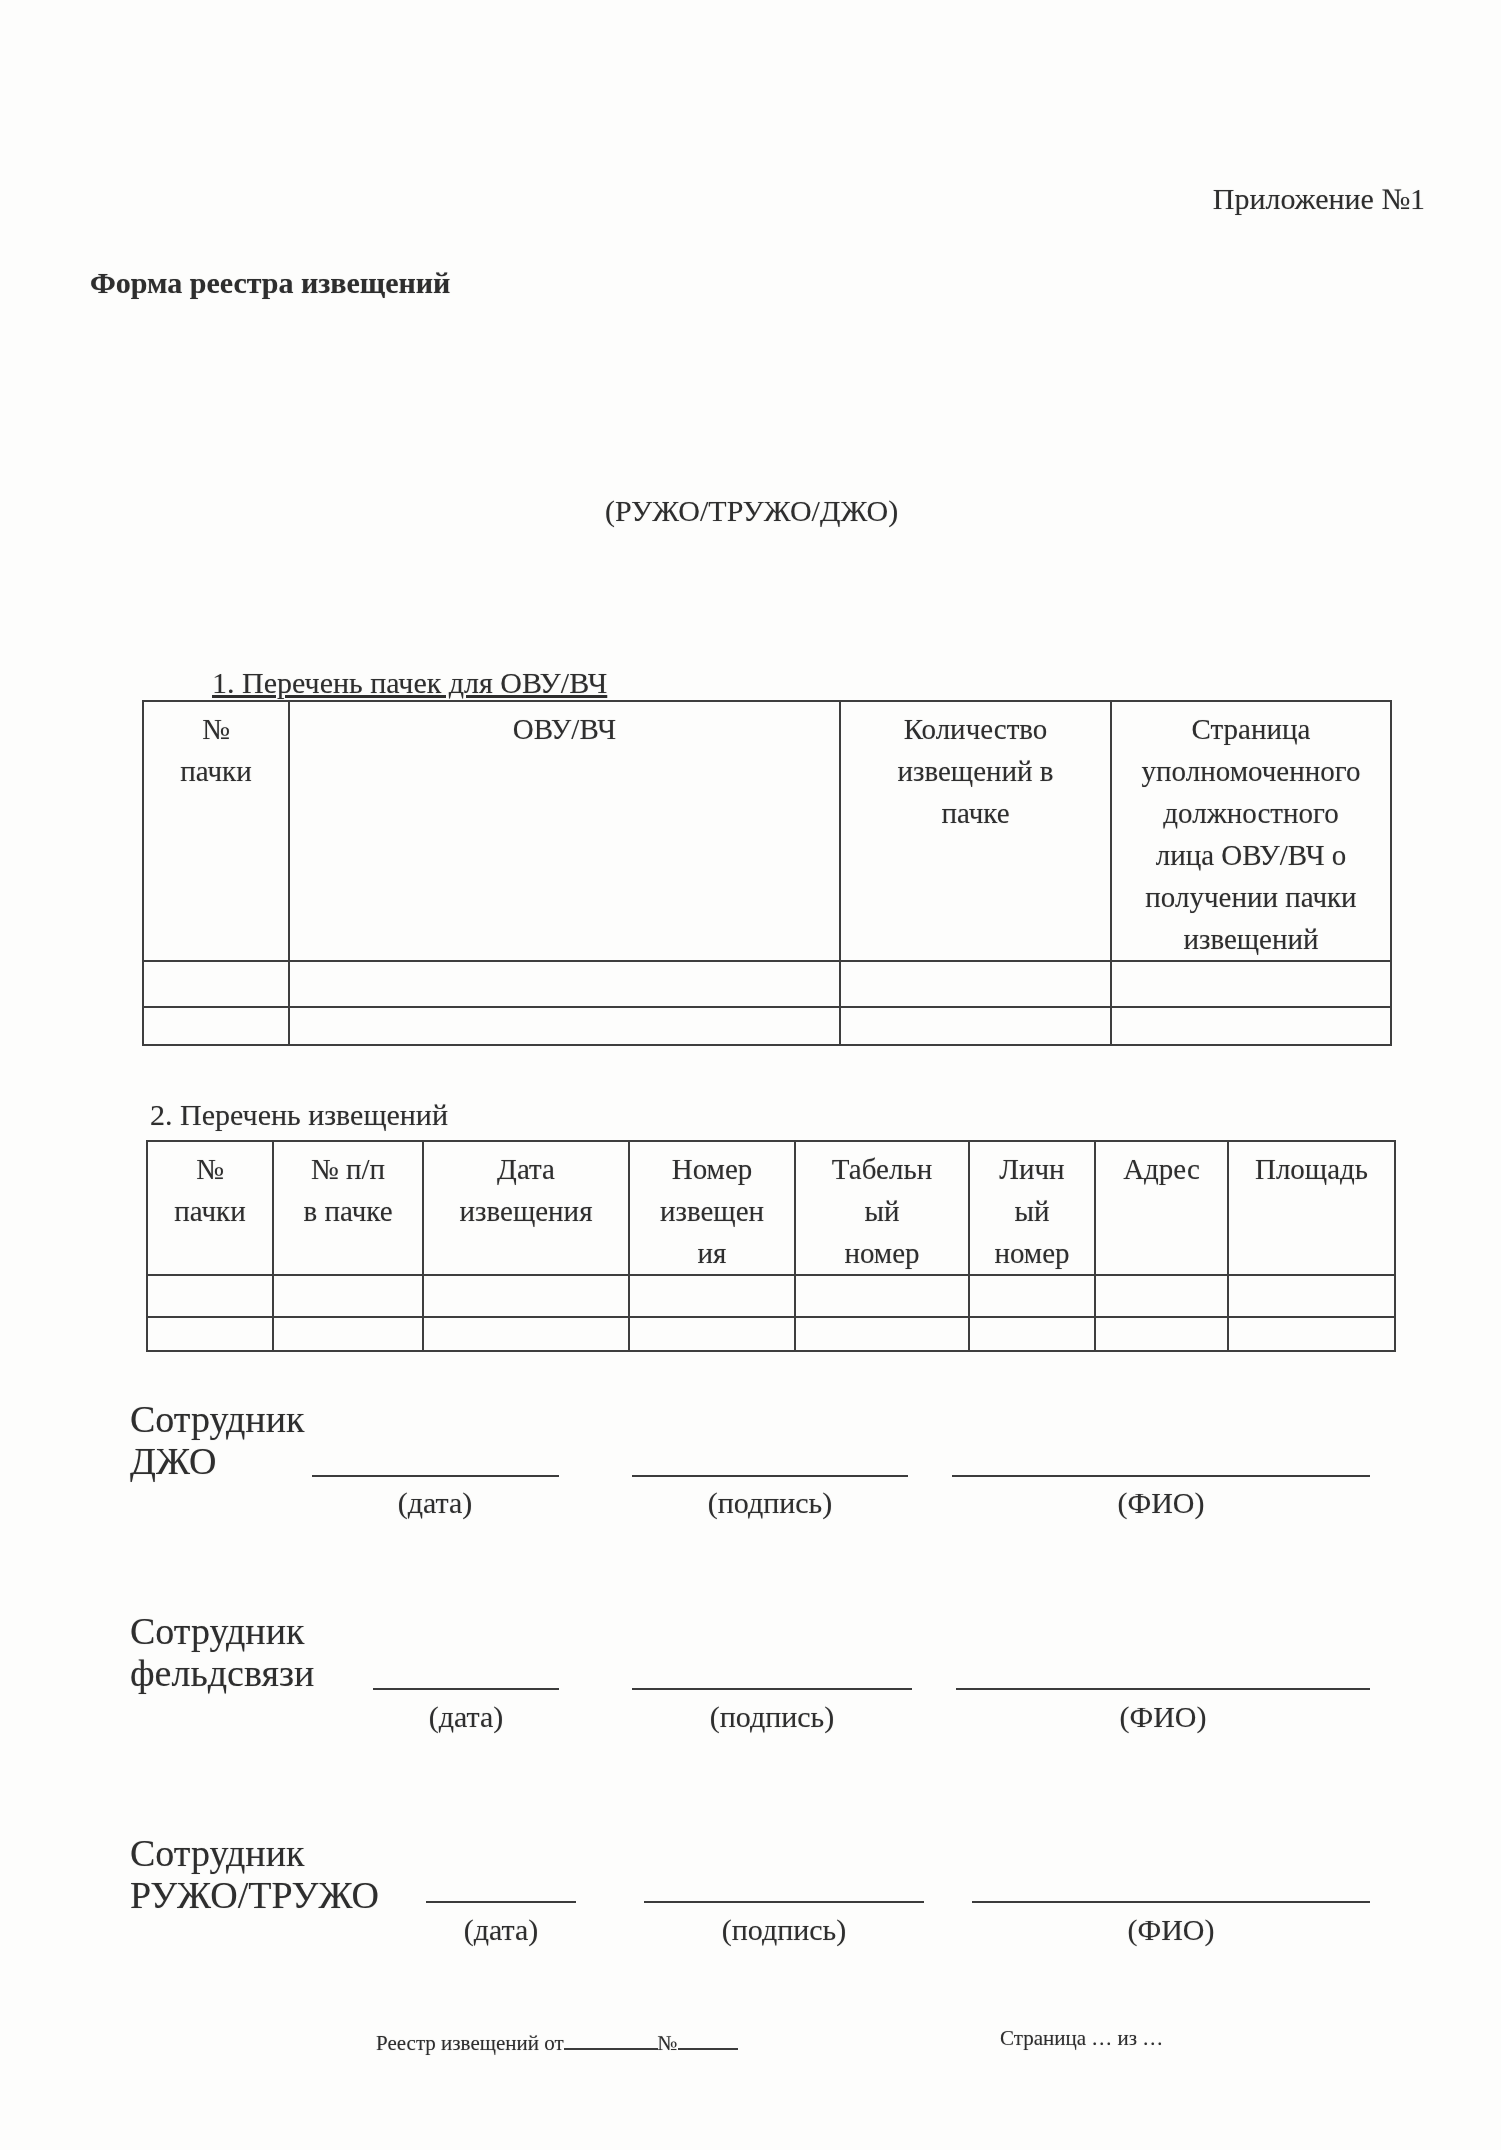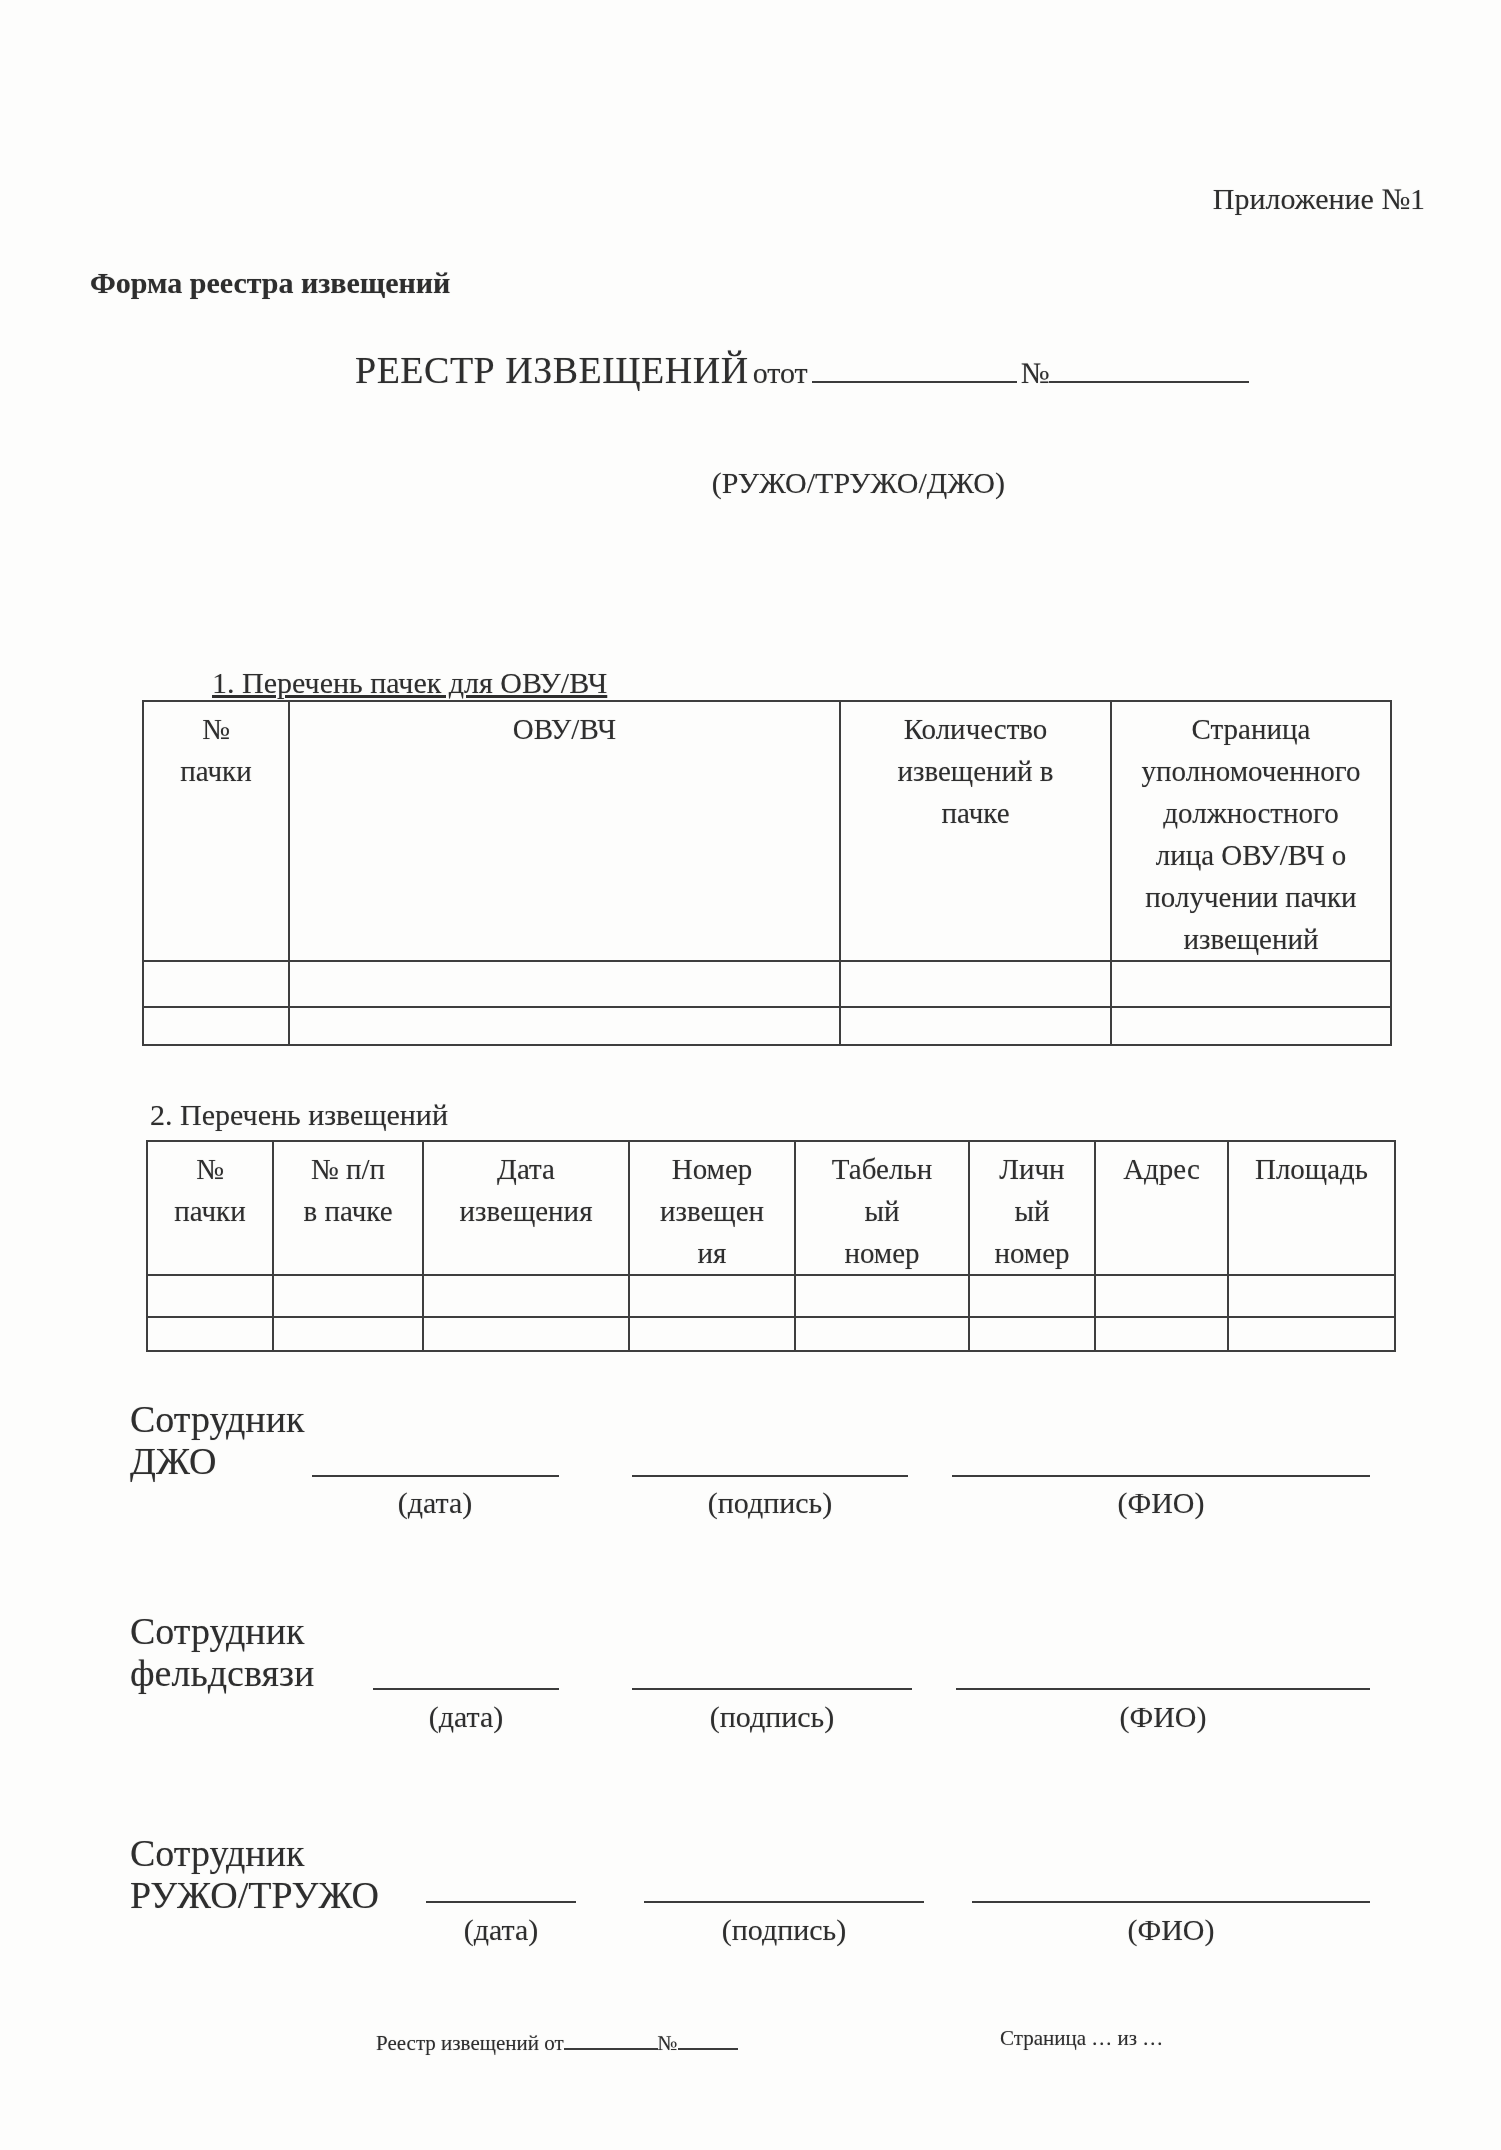--- a/index.html
+++ b/index.html
@@ -12,21 +12,21 @@
   }
   .abs{position:absolute;}
   .appendix{top:182px; right:76px; font-size:30px;text-align:right;}
   .form-title{top:266px; left:90px; width:1380px; text-align:left; font-weight:bold; font-size:30px;}
   .register-line{top:348px; left:355px; white-space:nowrap;}
   .reg-big{font-size:38px; letter-spacing:.5px;}
   .reg-small{font-size:30px;}
   .blank{display:inline-block; border-bottom:2px solid #3c3c3c; height:30px; vertical-align:baseline;}
   .for-line{top:443px; left:205px; font-size:30px; white-space:nowrap;}
   .for-line .blank{width:1100px; margin-left:14px; height:34px;}
-  .for-sub{top:466px; left:605px; width:400px; text-align:right; font-size:30px;}
+  .for-sub{top:494px; left:605px; width:400px; text-align:left; font-size:30px;}
   .total-line{top:574px; left:160px; font-size:30px; white-space:nowrap;}
   .total-line .blank{width:280px; margin-left:10px; height:32px;}
   .sec-title{font-size:30px;}
   .sec1-title{top:666px; left:212px;text-decoration:underline;}
   .sec2-title{top:1098px; left:150px;}
 
   table{border-collapse:collapse; table-layout:fixed;}
   th,td{
     border:2px solid #3e3e3e; padding:6px 4px 0 4px;
     font-weight:normal; font-size:29px; line-height:42px;
@@ -66,26 +66,20 @@
 </style>
 </head>
 <body>
 
 <div class="page">
 
   <div class="abs appendix">Приложение №1</div>
 
   <div class="abs form-title">Форма реестра извещений</div>
 
-  <div class="abs register-line">
-    <span class="reg-big">РЕЕСТР ИЗВЕЩЕНИЙ</span>
-    <span class="reg-small">от</span><span class="reg-small">от</span>
-    <span class="blank" style="width:205px"></span>
-    <span class="reg-small">№</span><span class="blank" style="width:200px"></span>
-  </div>
 
   <div class="abs for-sub">(РУЖО/ТРУЖО/ДЖО)</div>
 
 
   <div class="abs sec-title sec1-title">1.  Перечень пачек для ОВУ/ВЧ</div>
 
   <table class="abs table1">
     <colgroup>
         <col style="width:146px">
         <col style="width:551px">

